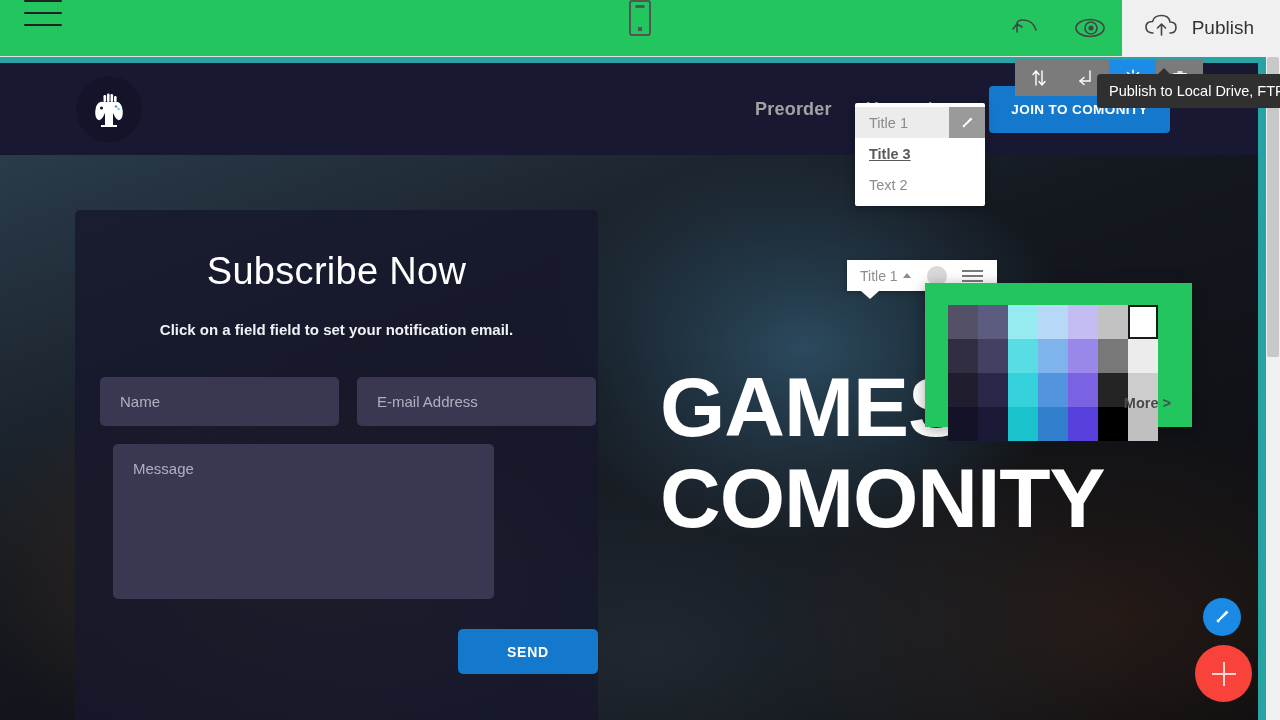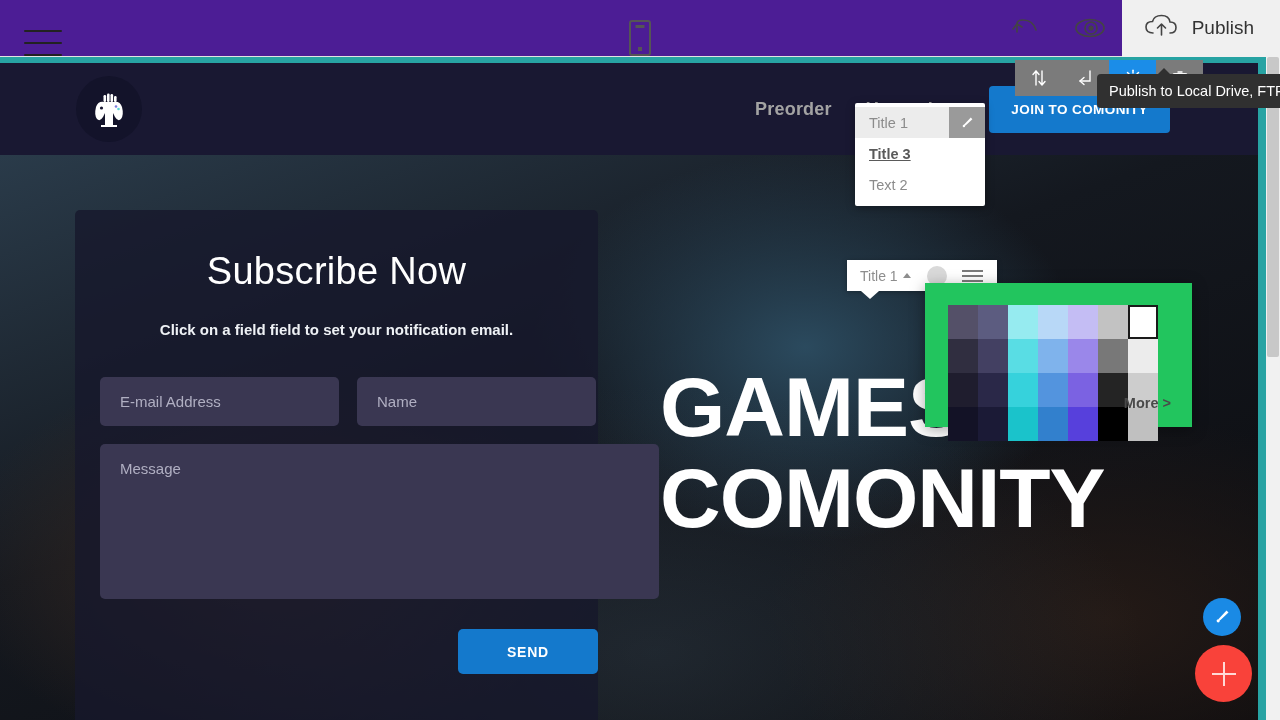--- a/index.html
+++ b/index.html
@@ -7,23 +7,23 @@
     width: 1280px; height: 720px;
     overflow: hidden;
     font-family: "Liberation Sans", sans-serif;
     background: #ffffff;
   }
 
   
   .appbar {
     position: absolute; top: 0; left: 0;
     width: 1280px; height: 57px;
-    background: #4c1d95;
+    background: #22c55e;
     border-bottom: 1px solid #e3e3e3;
-    display: flex; align-items: flex-end;
+    display: flex; align-items: flex-start;
     z-index: 60;
   }
   .hamburger {
     margin-left: 24px; width: 38px; height: 26px;
     display: flex; flex-direction: column; justify-content: space-between;
     cursor: pointer;
   }
   .hamburger span { display: block; height: 2px; background: #222; border-radius: 1px; }
   .appbar-center { position: absolute; left: 0; right: 0; display: flex; justify-content: center; pointer-events: none; }
   .phone-ico { width: 22px; height: 36px; border: 2px solid #555; border-radius: 3px;
@@ -83,21 +83,21 @@
   .sub-title { text-align: center; color: #fff; font-size: 38px; margin-top: 40px; letter-spacing: .3px; }
   .sub-sub { text-align: center; color: #eef1f5; font-size: 15px; font-weight: bold; margin-top: 28px; }
   .row { display: flex; gap: 18px; padding: 0 25px; margin-top: 39px; }
   .fld {
     background: #3a3752; border: none; border-radius: 5px; height: 49px;
     color: #b3b2c4; font-size: 15px; padding: 0 20px;
     font-family: "Liberation Sans", sans-serif; flex: 1;
   }
   .fld::placeholder { color: #b0afc2; }
   .msg {
-    margin: 18px 25px 0; width: 559px; height: 155px; background: #3a3752;
+    margin: 18px 38px 0; width: 381px; height: 155px; background: #3a3752;
     border: none; border-radius: 5px; color: #b3b2c4; font-size: 15px;
     padding: 16px 20px; resize: none; font-family: "Liberation Sans", sans-serif;
   }
   .msg::placeholder { color: #b0afc2; }
   .send-wrap { display: flex; justify-content: flex-end; margin-top: 26px; }
   .send-btn {
     background: #1479cc; color: #fff; border: none; border-radius: 5px;
     width: 140px; height: 45px; font-size: 14px; font-weight: bold; letter-spacing: .8px;
     cursor: pointer; font-family: "Liberation Sans", sans-serif;
   }
@@ -258,22 +258,22 @@
 
   <div class="hero-title">
     <div>GAMESITE</div>
     <div>COMONITY</div>
   </div>
 
   <div class="form-panel">
     <div class="sub-title">Subscribe Now</div>
     <div class="sub-sub">Click on a field field to set your notification email.</div>
     <div class="row">
+      <input class="fld" placeholder="Name" style="">
       <input class="fld" placeholder="E-mail Address" style="">
-      <input class="fld" placeholder="Name" style="">
     </div>
     <textarea class="msg" placeholder="Message" style=""></textarea>
     <div class="send-wrap">
       <button class="send-btn">SEND</button>
     </div>
   </div>
 
   <div class="fab fab-brush">
     <svg width="20" height="20" viewBox="0 0 20 20">
       <path d="M14.5 3.5 L16.5 5.5 L8.5 13 L6 14 L7 11.5 Z" fill="#fff"></path>

